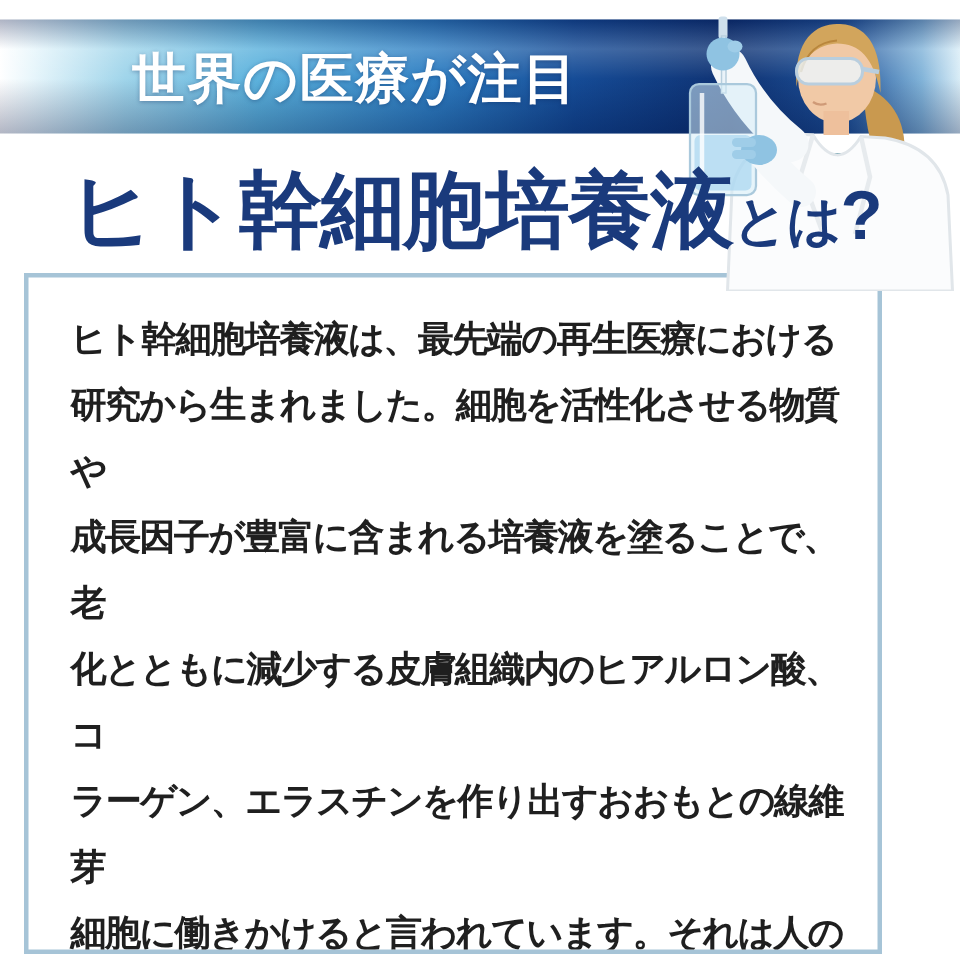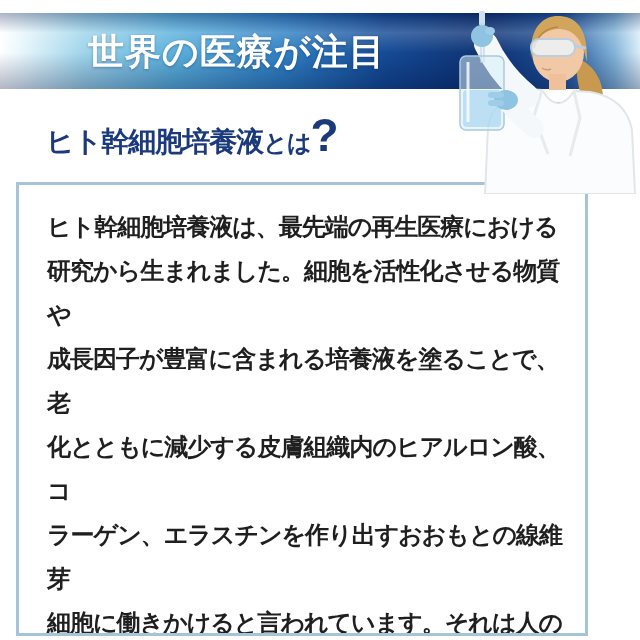--- a/index.html
+++ b/index.html
@@ -26,22 +26,22 @@
     font-weight:bold;font-size:36px;letter-spacing:1px;white-space:nowrap;
     text-shadow:0 1px 3px rgba(8,30,80,0.35);
   }
   
   .scientist{position:absolute;right:0;top:4px;width:210px;height:190px;z-index:3;}
   
   .title{
     position:absolute;left:46px;top:112px;z-index:4;color:#1a3a7c;
     font-weight:bold;line-height:1;white-space:nowrap;
   }
-  .title .t-main{font-size:28px;letter-spacing:-1px;}
-  .title .t-suffix{font-size:24px;letter-spacing:-1px;}
+  .title .t-main{font-size:56px;letter-spacing:-1px;}
+  .title .t-suffix{font-size:36px;letter-spacing:-1px;}
   .title .t-q{font-size:46px;}
   
   .textbox{
     position:absolute;left:16px;top:182px;width:572px;height:454px;
     box-sizing:border-box;border:3px solid #a6c4d7;background:#ffffff;
     overflow:hidden;z-index:2;
   }
   .textbox p{
     margin:0;padding:20px 6px 0 28px;
     font-size:24px;font-weight:bold;color:#1f1f1f;

